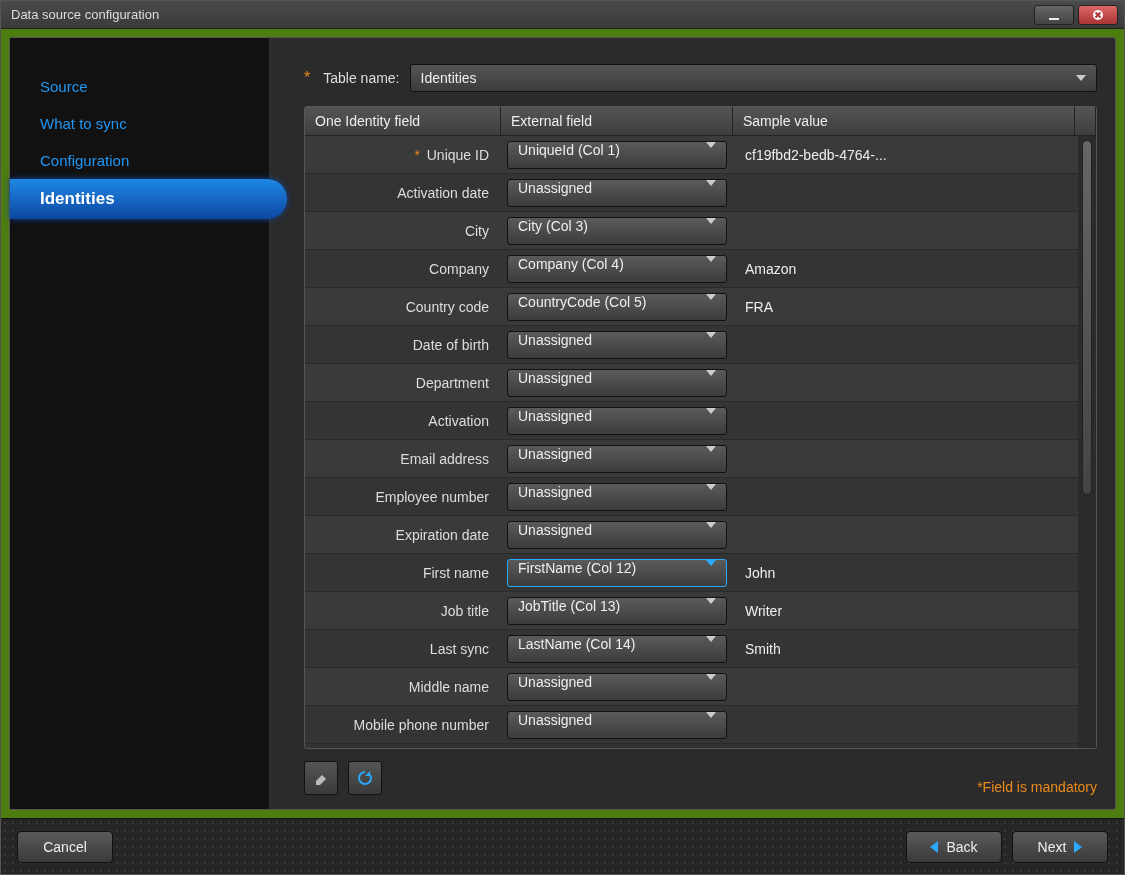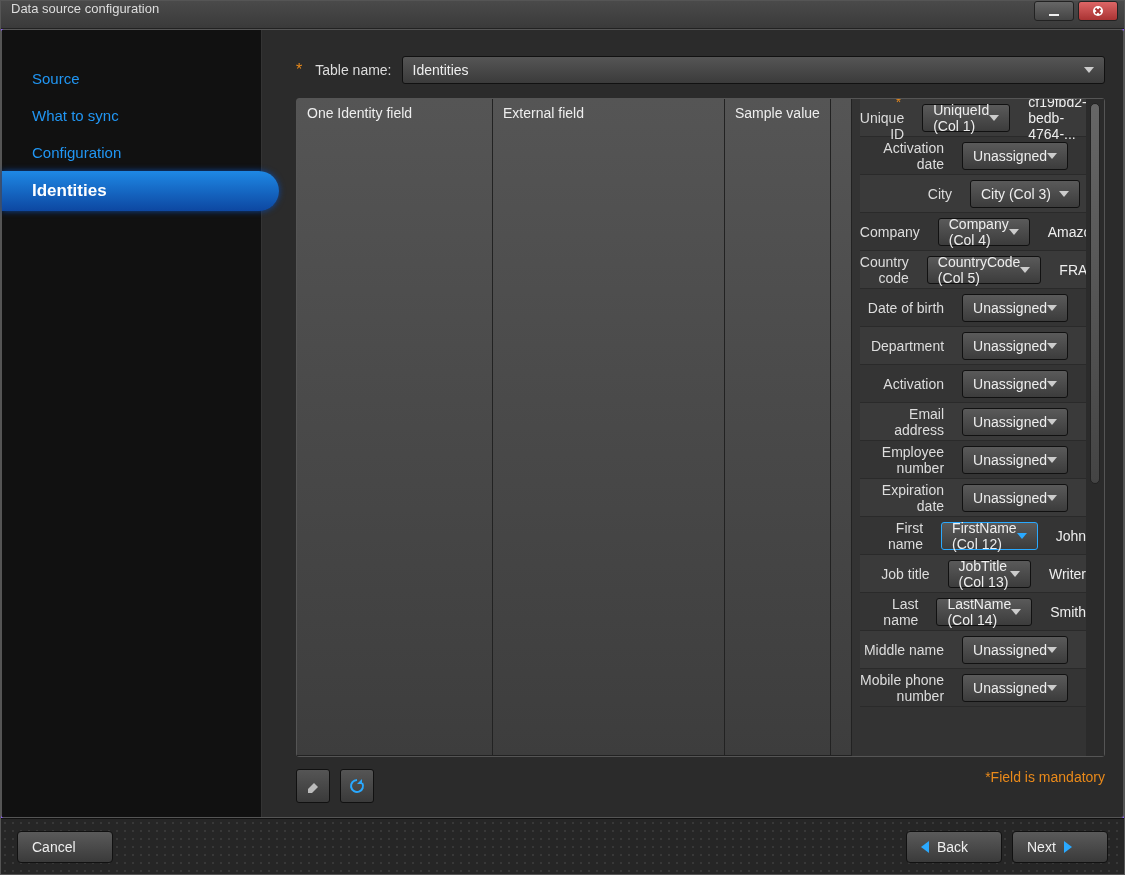--- a/index.html
+++ b/index.html
@@ -16,43 +16,43 @@
     height: 875px;
     background: #2b2b2b;
     border: 1px solid #555;
     display: flex;
     flex-direction: column;
   }
   .titlebar {
     height: 28px;
     background: linear-gradient(#4a4a4a,#3a3a3a);
     display: flex;
-    align-items: flex-start;
+    align-items: center;
     padding: 0 6px 0 10px;
     font-size: 13px;
     color: #ddd;
     border-bottom: 1px solid #222;
   }
   .titlebar-spacer { flex:1; }
   .win-btn {
     width: 40px; height: 20px;
     display:flex; align-items:center; justify-content:center;
     background: linear-gradient(#666,#444);
     border:1px solid #222;
     border-radius:3px;
     margin-left:4px;
     cursor:pointer;
   }
   .win-btn.close { background: linear-gradient(#d66,#a33); }
   .win-btn svg { fill:#eee; }
   .dialog-body {
     flex:1;
     display:flex;
-    background:#8b5cf6;
-    padding:0;
+    background:#4d7c0f;
+    padding:8px;
     gap:0;
     min-height:0;
   }
   .inner-frame {
     flex:1;
     display:flex;
     border:1px solid #555;
     border-radius:3px;
     background:#2b2b2b;
     min-height:0;
@@ -114,23 +114,23 @@
     cursor:pointer;
   }
   .combo .caret {
     width:0;height:0;border-left:5px solid transparent;border-right:5px solid transparent;border-top:6px solid #ccc;
   }
   .table-wrap {
     flex:1;
     border:1px solid #555;
     border-radius:3px;
     display:flex;
+    flex-direction:column;
     min-height:0;
     background:#333;
-    gap:8px;
   }
   .thead {
     display:flex;
     background: linear-gradient(#555,#3d3d3d);
     border-bottom:1px solid #222;
     font-size:14px;
     color:#eee;
   }
   .thead > div {
     padding:6px 10px;
@@ -184,35 +184,34 @@
     padding-left:12px;
     font-size:14px;
     color:#eee;
   }
   .dd {
     height:28px;
     background: linear-gradient(#5a5a5a,#3c3c3c);
     border:1px solid #111;
     border-radius:3px;
     display:flex;
-    align-items:center;
     justify-content:space-between;
     padding:0 10px;
     color:#eee;
     font-size:14px;
     cursor:pointer;
   }
   .dd.focus { border:1px solid #2aa9ff;}
   .dd .caret {
     width:0;height:0;border-left:5px solid transparent;border-right:5px solid transparent;border-top:6px solid #ccc;
   }
   .dd.focus .caret { border-top-color:#2aa9ff;}
   .toolbar-bottom {
     display:flex;
-    align-items:flex-start;
+    align-items:flex-end;
     gap:10px;
     margin-top:12px;
   }
   .icon-btn {
     width:34px;height:34px;
     background: linear-gradient(#555,#3a3a3a);
     border:1px solid #111;
     border-radius:3px;
     display:flex;align-items:center;justify-content:center;
     cursor:pointer;
@@ -236,20 +235,21 @@
   .btn {
     height:32px;
     min-width:96px;
     background: linear-gradient(#5a5a5a,#3a3a3a);
     border:1px solid #111;
     border-radius:4px;
     color:#eee;
     font-size:14px;
     display:flex;
     align-items:center;
+    justify-content:center;
     gap:8px;
     cursor:pointer;
     padding:0 14px;
   }
   .footer-spacer{flex:1;}
   .chev-left {
     width:0;height:0;border-top:6px solid transparent;border-bottom:6px solid transparent;border-right:8px solid #2aa9ff;
   }
   .chev-right {
     width:0;height:0;border-top:6px solid transparent;border-bottom:6px solid transparent;border-left:8px solid #2aa9ff;
@@ -429,21 +429,21 @@
                   <div class="cell-a">Job title</div>
                   <div class="cell-b">
                     <div class="dd">
                       <span>JobTitle (Col 13)</span>
                       <span class="caret"></span>
                     </div>
                   </div>
                   <div class="cell-c">Writer</div>
                 </div>
                 <div class="trow">
-                  <div class="cell-a">Last name</div>
+                  <div class="cell-a">Last sync</div>
                   <div class="cell-b">
                     <div class="dd">
                       <span>LastName (Col 14)</span>
                       <span class="caret"></span>
                     </div>
                   </div>
                   <div class="cell-c">Smith</div>
                 </div>
                 <div class="trow">
                   <div class="cell-a">Middle name</div>

